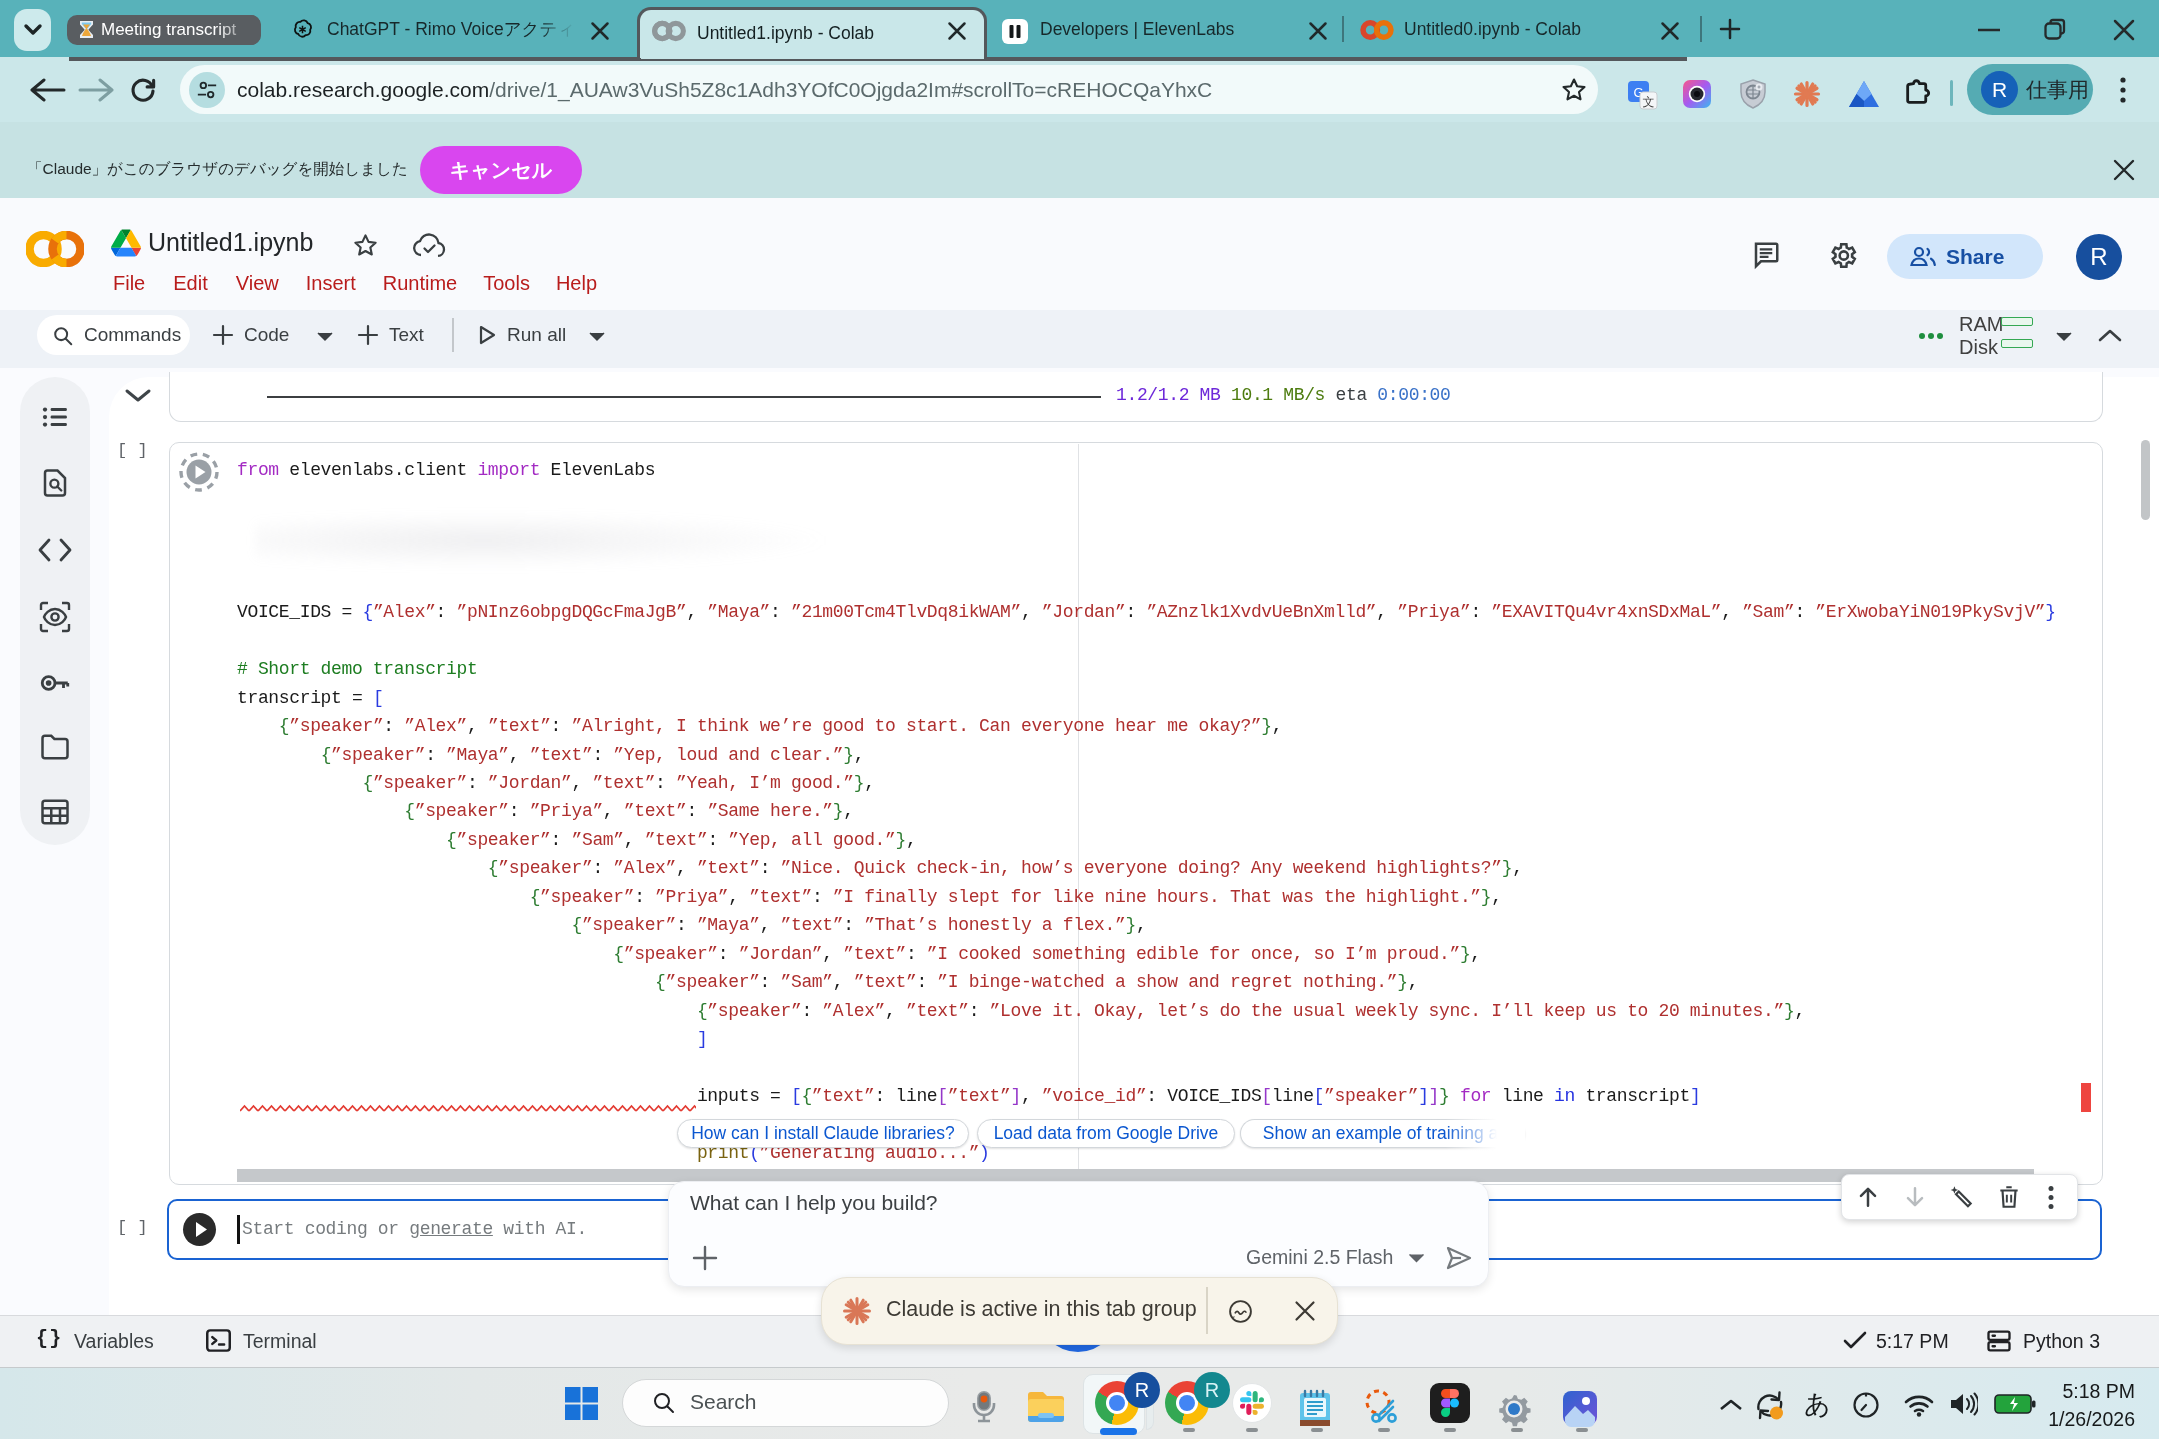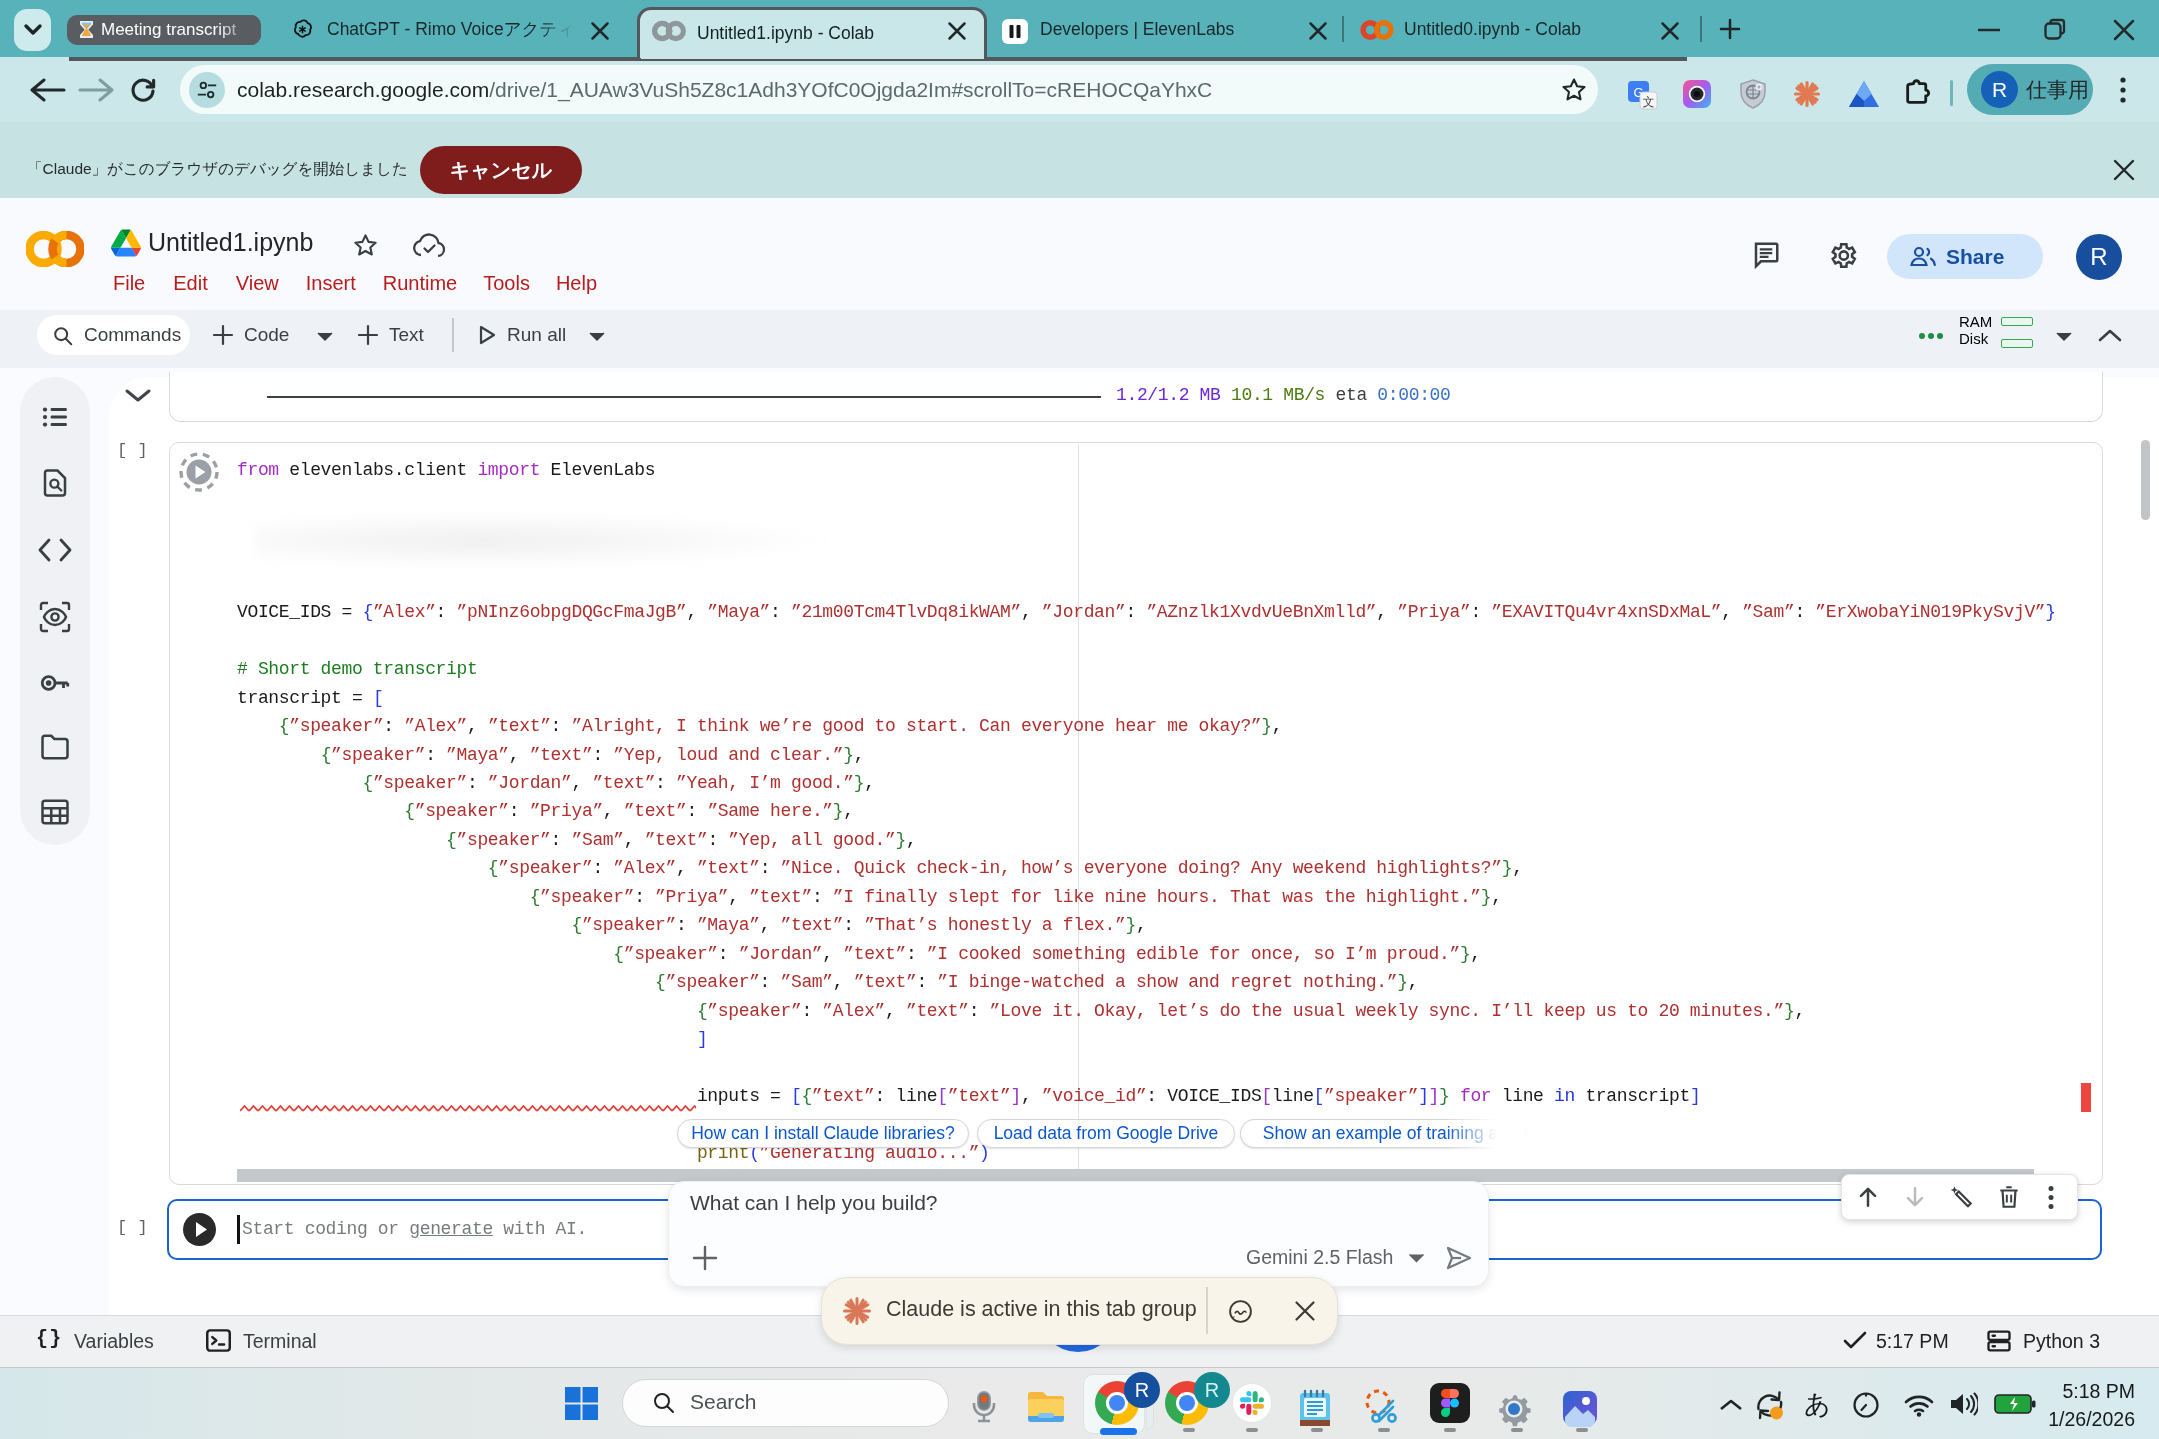--- a/index.html
+++ b/index.html
@@ -209,21 +209,21 @@
 <svg class="abs" style="left:2119px;top:76px" width="8" height="28">
     <g fill="#23292a">
       <circle cx="4" cy="4" r="2.6"></circle>
       <circle cx="4" cy="14" r="2.6"></circle>
       <circle cx="4" cy="24" r="2.6"></circle>
     </g>
   </svg>
 
 <div class="abs" id="notifbar"></div>
 <div class="abs" style="left:27px;top:159px;font-size:15.5px;color:#252c2d">「Claude」がこのブラウザのデバッグを開始しました</div>
-<div class="abs" style="left:420px;top:146px;width:162px;height:48px;border-radius:24px;background:#7f1d1d;color:#fff;font-size:20px;font-weight:bold;text-align:center;line-height:48px">キャンセル</div>
+<div class="abs" style="left:420px;top:146px;width:162px;height:48px;border-radius:24px;background:#d946ef;color:#fff;font-size:20px;font-weight:bold;text-align:center;line-height:48px">キャンセル</div>
 <svg class="abs" style="left:2112px;top:158px" width="24" height="24">
     <path d="M3 3l18 18M21 3L3 21" stroke="#23292a" stroke-width="2.4" stroke-linecap="round"></path>
   </svg>
 
 <div class="abs" id="header"></div>
 <svg class="abs" style="left:26px;top:231px" width="58" height="36" viewBox="0 0 58 36">
     <g fill="none">
       <path d="M17.5 4a14 14 0 1 0 0 28 14 14 0 0 0 0-28" stroke="#f9ab00" stroke-width="8.5"></path>
       <path d="M40.5 4a14 14 0 1 0 0 28 14 14 0 0 0 0-28" stroke="#e8710a" stroke-width="8.5"></path>
       <path d="M40.5 4a14 14 0 0 0-11.5 6M29 26a14 14 0 0 0 11.5 6" stroke="#f9ab00" stroke-width="8.5"></path>
@@ -292,21 +292,21 @@
 <svg class="abs" style="left:588px;top:331px" width="18" height="11">
     <path d="M2 2l7 7 7-7" fill="#3a3f42" stroke="#3a3f42" stroke-width="1.5"></path>
   </svg>
 <svg class="abs" style="left:1918px;top:332px" width="26" height="8">
     <g fill="#1e8e3e">
       <circle cx="4" cy="4" r="3"></circle>
       <circle cx="13" cy="4" r="3"></circle>
       <circle cx="22" cy="4" r="3"></circle>
     </g>
   </svg>
-<div class="abs" style="left:1959px;top:313px;font-size:15px;color:#000000">RAM<br>Disk</div>
+<div class="abs" style="left:1959px;top:313px;font-size:20px;color:#404040">RAM<br>Disk</div>
 <div class="abs" style="left:2001px;top:317px;width:32px;height:9px;border:1.5px solid #34a853;border-radius:2px;background:#e9f7ee"></div>
 <div class="abs" style="left:2001px;top:339px;width:32px;height:9px;border:1.5px solid #34a853;border-radius:2px;background:#e9f7ee"></div>
 <svg class="abs" style="left:2055px;top:331px" width="18" height="11">
     <path d="M2 2l7 7 7-7" fill="#3a3f42" stroke="#3a3f42" stroke-width="1.5"></path>
   </svg>
 <svg class="abs" style="left:2098px;top:328px" width="24" height="14">
     <path d="M2 12L12 3l10 9" fill="none" stroke="#3a3f42" stroke-width="2.6" stroke-linecap="round" stroke-linejoin="round"></path>
   </svg>
 
 <div class="abs" id="content">

